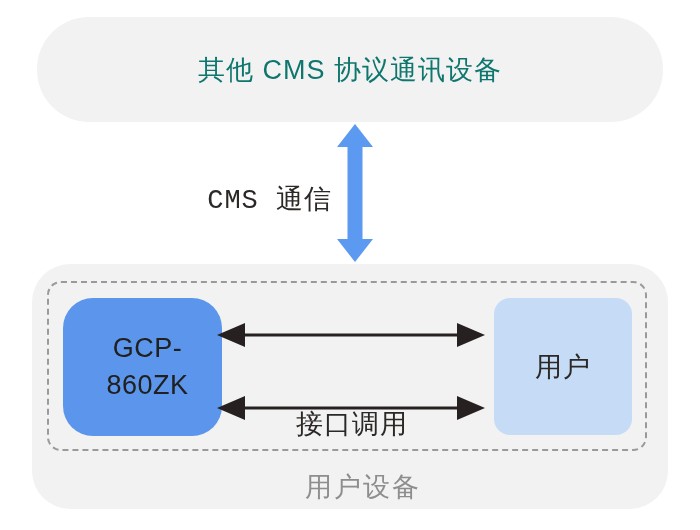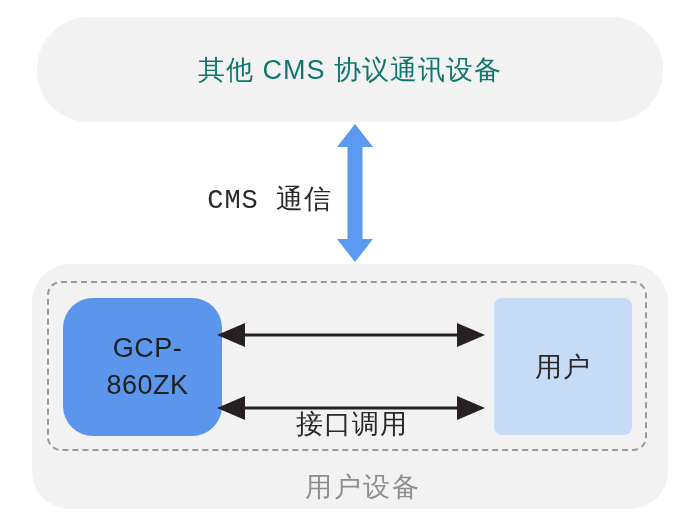--- a/index.html
+++ b/index.html
@@ -74,21 +74,21 @@
     font-size: 27px;
     line-height: 37px;
     letter-spacing: 0.5px;
     color: #20201e;
     padding-left: 10px;
   }
   .user-app-node {
     left: 494px; top: 298px;
     width: 138px; height: 137px;
     background: #c6dcf6;
-    border-radius: 8px;
+    border-radius: 16px;
     display: flex;
     flex-direction: column;
     align-items: center;
     justify-content: center;
     font-size: 27px;
     line-height: 38px;
     letter-spacing: 1px;
     color: #2b2826;
   }
 

